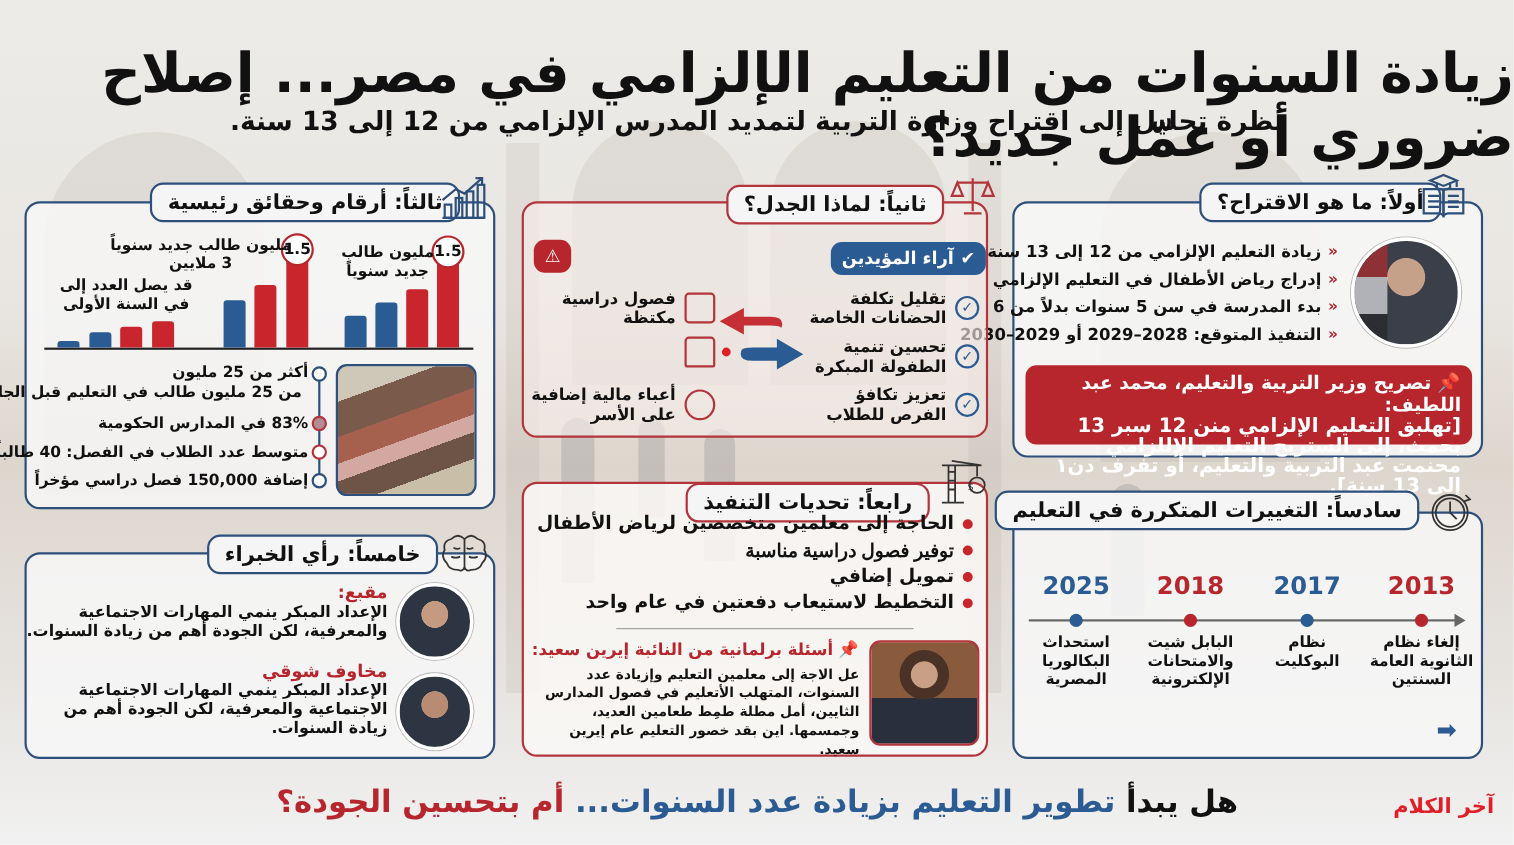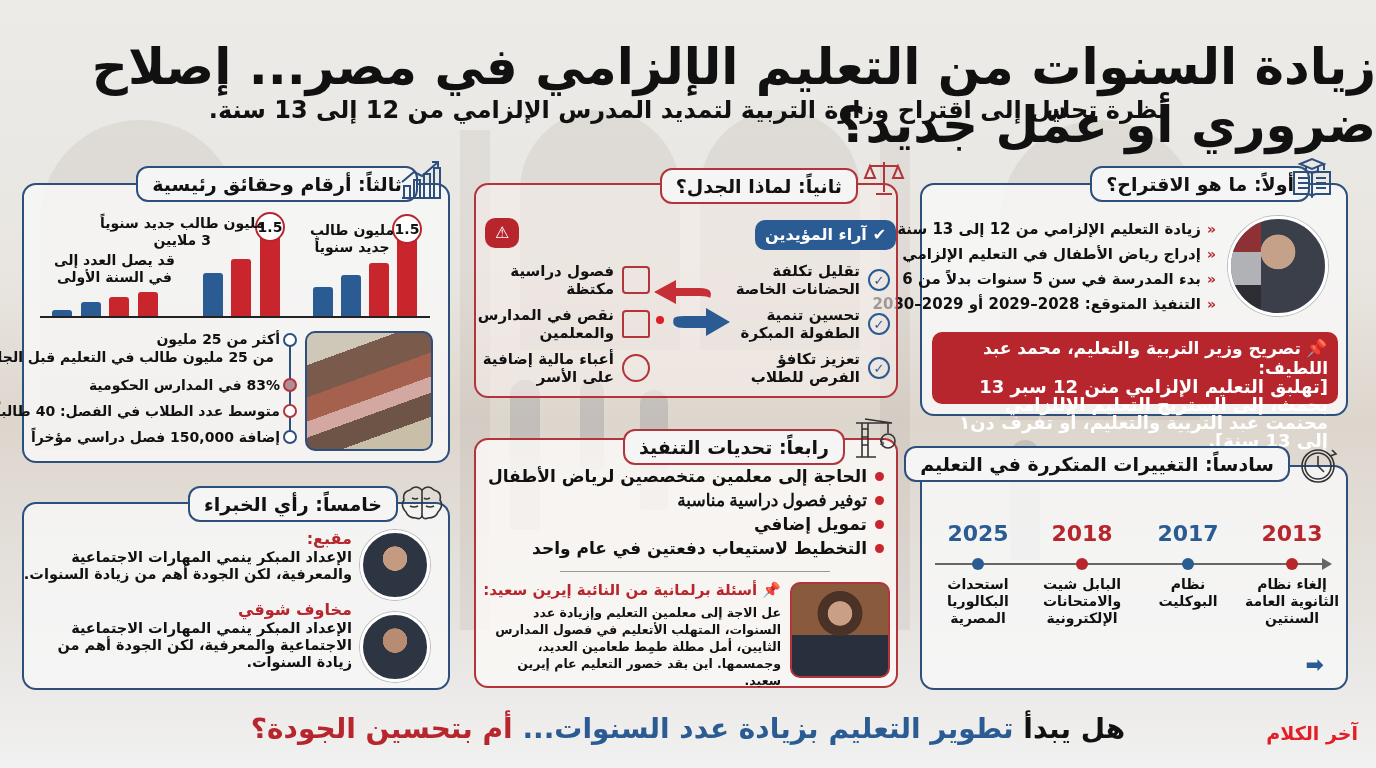--- a/index.html
+++ b/index.html
@@ -201,22 +201,20 @@
 الفرص للطلاب</div>
 </div>
 
 <div class="con-item" style="right:726px;top:262px;">
   <div style="width:28px;height:28px;border:2px solid #b3343a;border-radius:4px;"></div>
   <div class="con-text" style="white-space:pre-line;">فصول دراسية
 مكتظة</div>
 </div>
 <div class="con-item" style="right:726px;top:306px;">
   <div style="width:28px;height:28px;border:2px solid #b3343a;border-radius:4px 4px 2px 2px;"></div>
-  <div class="con-text" style="white-space:pre-line;">نقص في المدارس
-والمعلمين</div>
 </div>
 <div class="con-item" style="right:726px;top:350px;">
   <div style="width:28px;height:28px;border:2px solid #b3343a;border-radius:50%;"></div>
   <div class="con-text" style="white-space:pre-line;">أعباء مالية إضافية
 على الأسر</div>
 </div>
 
 <svg class="abs" style="left:652px;top:278px;" width="80" height="60" viewBox="0 0 80 60">
   <path d="M58 20 q4-10 -10-10 H24 V2 L2 14 L24 26 V18 H48 q8 0 10 2 Z" fill="#c62f35"></path>
   <path d="M22 40 q-4 10 10 10 H54 v8 L78 44 L54 30 v8 H32 q-8 0 -10 2 Z" fill="#2b5b93"></path>
@@ -264,21 +262,21 @@
 <div class="fact-dot red" style="left:283px;top:404px;"></div>
 <div class="fact-dot" style="left:283px;top:430px;"></div>
 <div class="fact" style="right:1096px;top:331px;">أكثر من 25 مليون</div>
 <div class="fact" style="right:1102px;top:349px;">من 25 مليون طالب في التعليم قبل الجامعي</div>
 <div class="fact" style="right:1096px;top:377px;">83% في المدارس الحكومية</div>
 <div class="fact" style="right:1096px;top:403px;">متوسط عدد الطلاب في الفصل: 40 طالباً</div>
 <div class="fact" style="right:1096px;top:429px;">إضافة 150,000 فصل دراسي مؤخراً</div>
 <div class="photo" style="left:305px;top:331px;width:128px;height:120px;background:linear-gradient(160deg,#cfc8b8 0 20%,#7a5a4a 20% 40%,#a5604e 40% 55%,#d2a8a0 55% 65%,#6d5447 65% 80%,#c9bfa9 80%);"></div>
 
 <div class="panel red-solid" style="left:474px;top:438px;width:424px;height:250px;"></div>
-<div class="tab red" style="right:531px;top:429px;">رابعاً: تحديات التنفيذ</div>
+<div class="tab red" style="right:531px;top:439px;">رابعاً: تحديات التنفيذ</div>
 <div class="tab-icon" style="left:852px;top:417px;">
   <svg width="44" height="42" viewBox="0 0 44 42" fill="none" stroke="#333" stroke-width="1.6">
     <path d="M10 40 V6 M16 40 V6 M10 12 h6 M10 20 h6 M10 28 h6 M4 40 h20"></path>
       <path d="M4 6 H40 M13 2 L40 6"></path>
       <path d="M36 6 v10"></path>
     <circle cx="36" cy="24" r="7"></circle>
       <text x="33" y="28" font-size="9" fill="#333" stroke="none">$</text>
   </svg>
 </div>
 <div class="challenge" style="right:492px;top:466px;">

